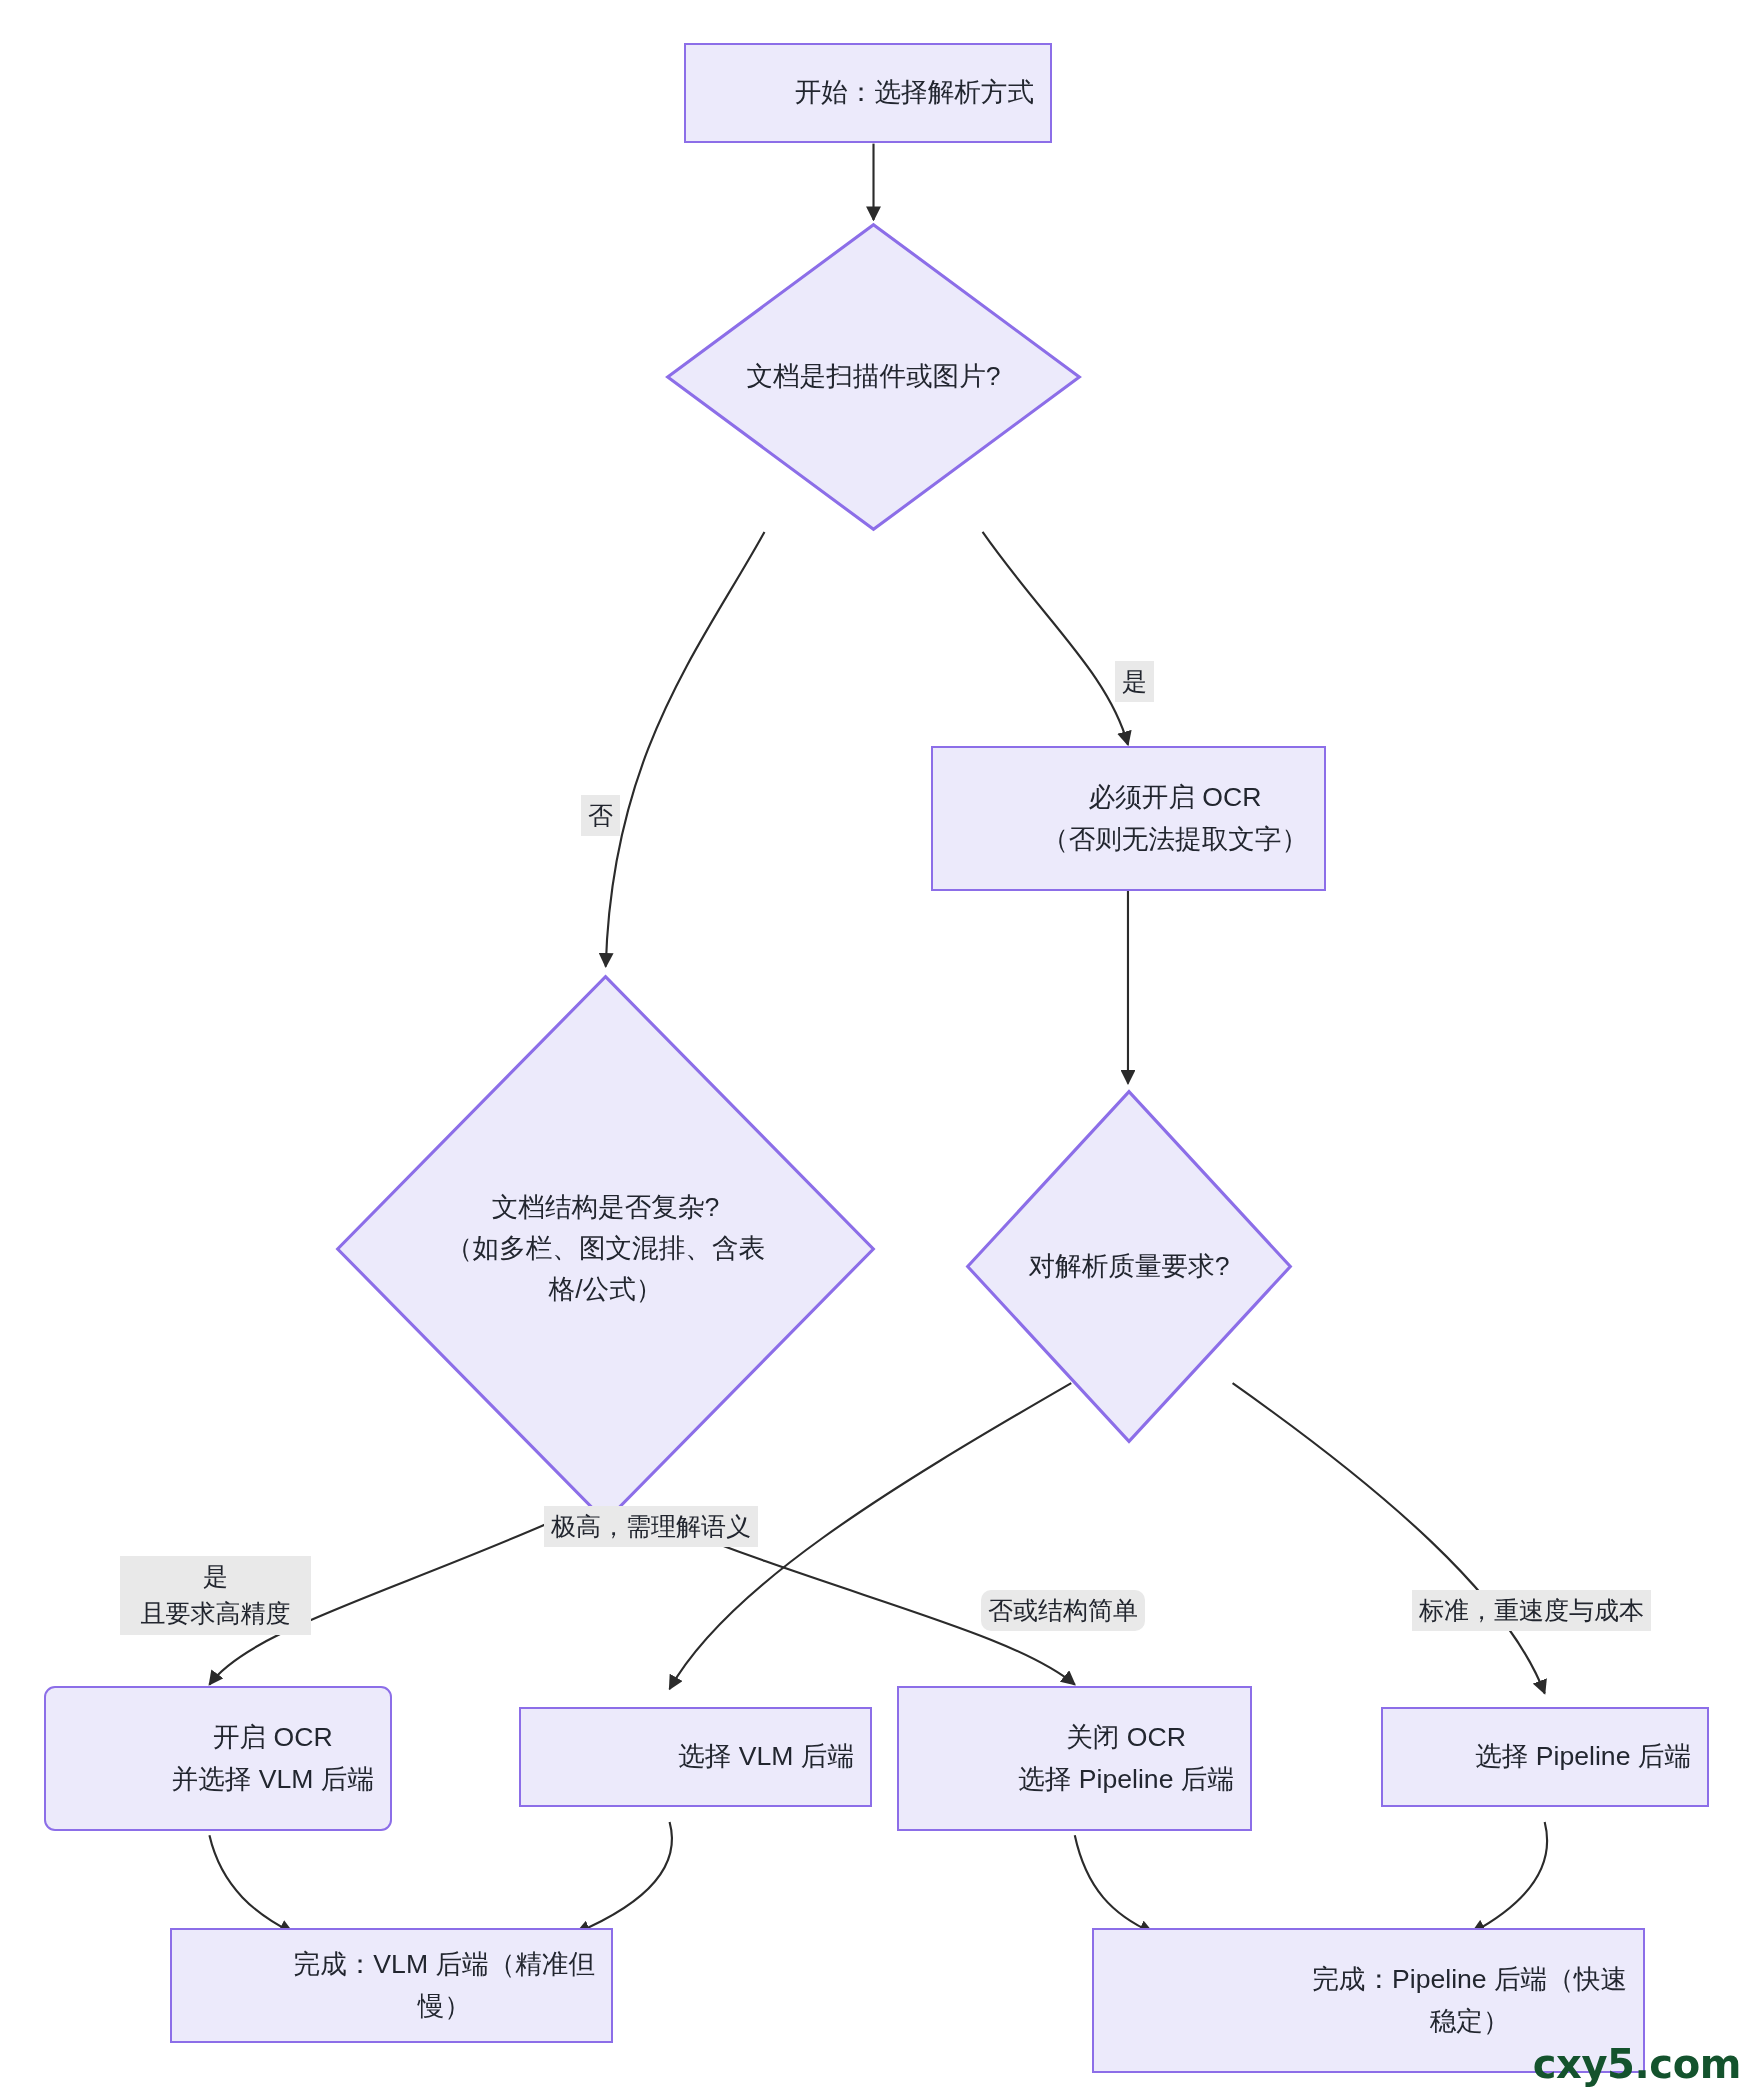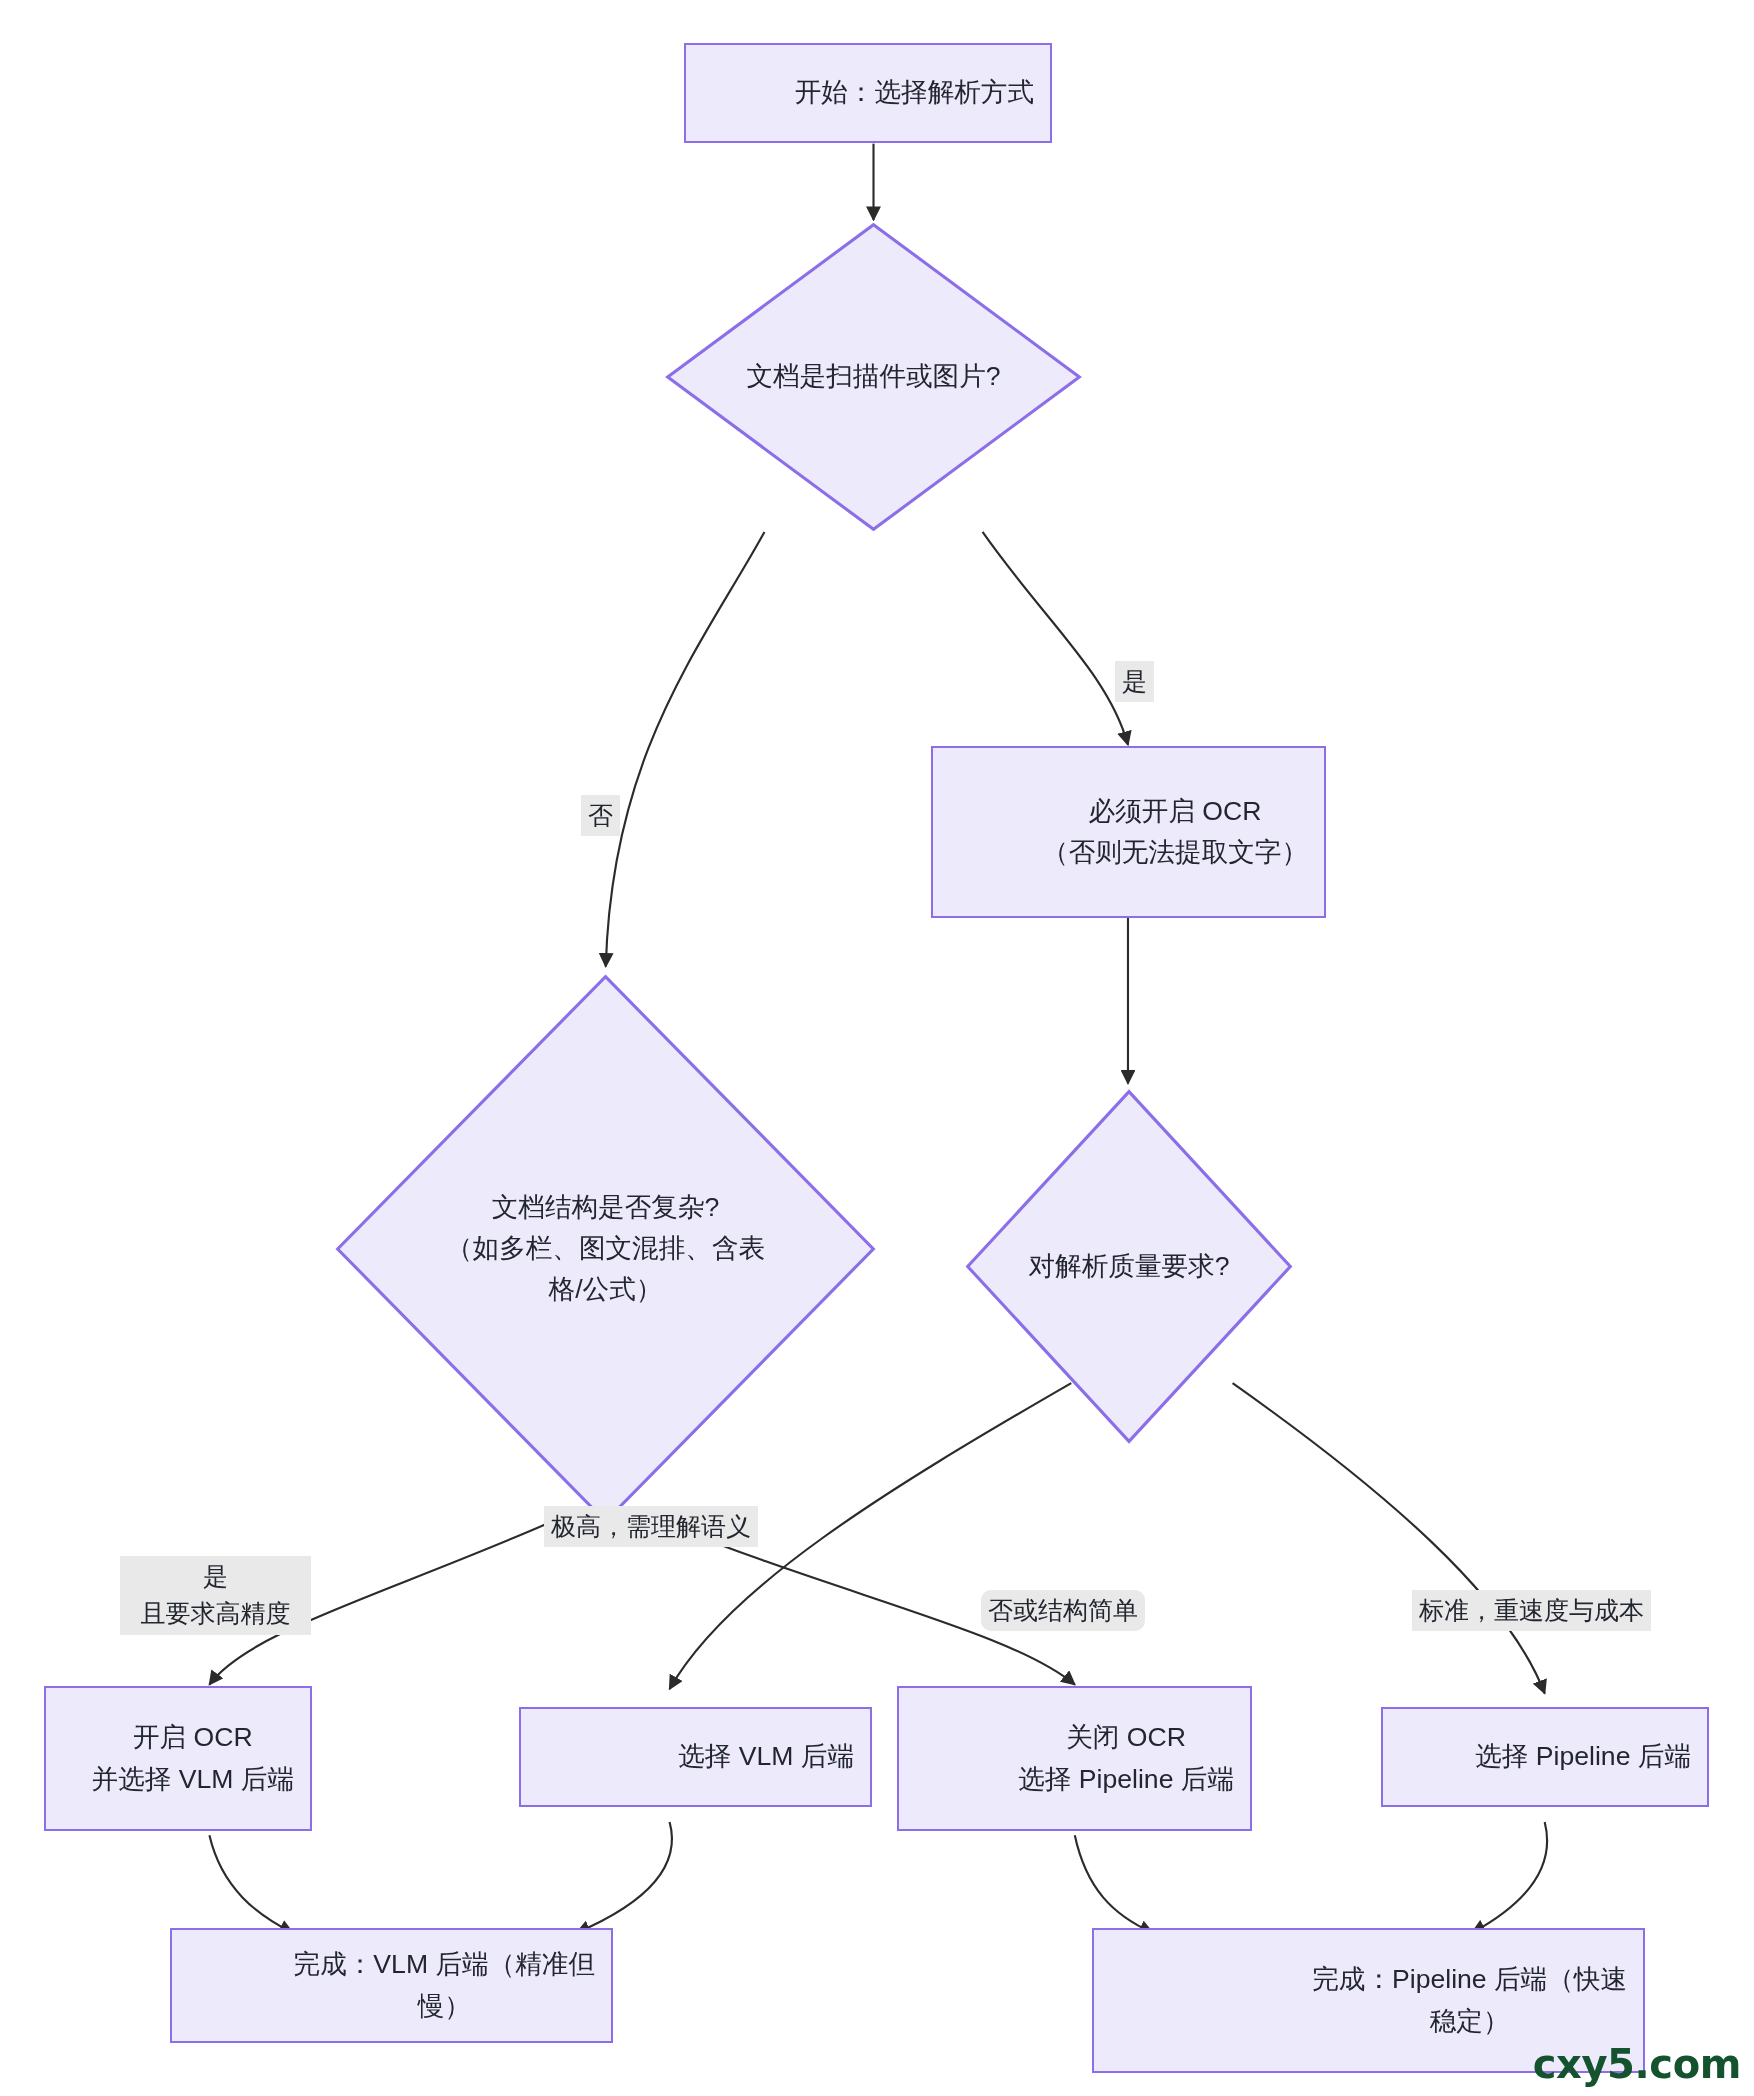--- a/index.html
+++ b/index.html
@@ -137,21 +137,21 @@
     <div class="node-label">开始：选择解析方式</div>
   </div>
 
   <div class="diamond-wrap" style="left:665px; top:222px; width:417px; height:310px;">
     <svg class="diamond-shape" viewBox="0 0 470 350" preserveAspectRatio="none">
       <polygon points="235,3 467,175 235,347 3,175" fill="#ECEAFB" stroke="#8C6EE8" stroke-width="3.5"></polygon>
     </svg>
     <div class="diamond-label">文档是扫描件或图片?</div>
   </div>
 
-  <div class="node node-rect" style="left:931px; top:746px; width:395px; height:172px;">
+  <div class="node node-rect" style="left:931px; top:746px; width:395px; height:145px;">
     <div class="node-label">必须开启 OCR
 （否则无法提取文字）</div>
   </div>
 
   <div class="diamond-wrap" style="left:335px; top:974px; width:541px; height:550px;">
     <svg class="diamond-shape" viewBox="0 0 610 620" preserveAspectRatio="none">
       <polygon points="305,3 607,310 305,617 3,310" fill="#ECEAFB" stroke="#8C6EE8" stroke-width="3.5"></polygon>
     </svg>
     <div class="diamond-label">文档结构是否复杂?
 （如多栏、图文混排、含表
@@ -171,21 +171,21 @@
 
   <div class="edge-label" style="left:120px; top:1556px; width:177px;">是
 且要求高精度</div>
 
   <div class="edge-label" style="left:544px; top:1506px;">极高，需理解语义</div>
 
   <div class="edge-label" style="left:981px; top:1590px;border-radius:10px;">否或结构简单</div>
 
   <div class="edge-label" style="left:1412px; top:1590px;">标准，重速度与成本</div>
 
-  <div class="node node-rect" style="left:44px; top:1686px; width:268px; height:145px;">
+  <div class="node node-rect" style="left:44px; top:1686px; width:348px; height:145px;border-radius:11px;">
     <div class="node-label">开启 OCR
 并选择 VLM 后端</div>
   </div>
 
   <div class="node node-rect" style="left:519px; top:1707px; width:353px; height:100px;">
     <div class="node-label">选择 VLM 后端</div>
   </div>
 
   <div class="node node-rect" style="left:897px; top:1686px; width:355px; height:145px;padding-left:13px;">
     <div class="node-label">关闭 OCR

